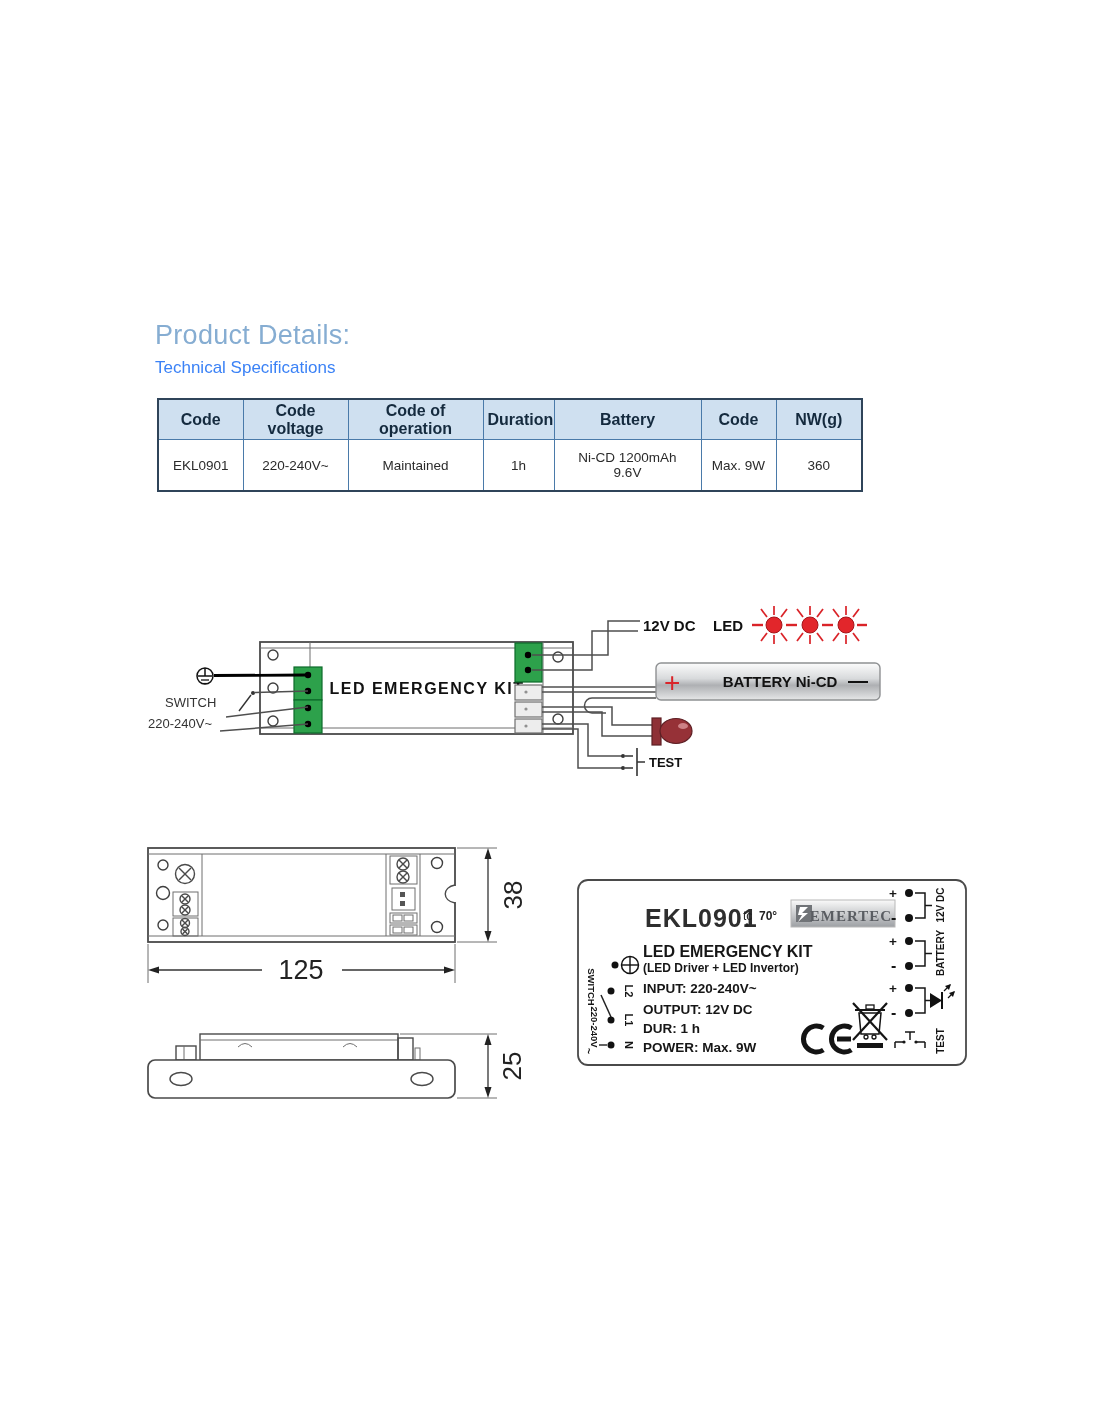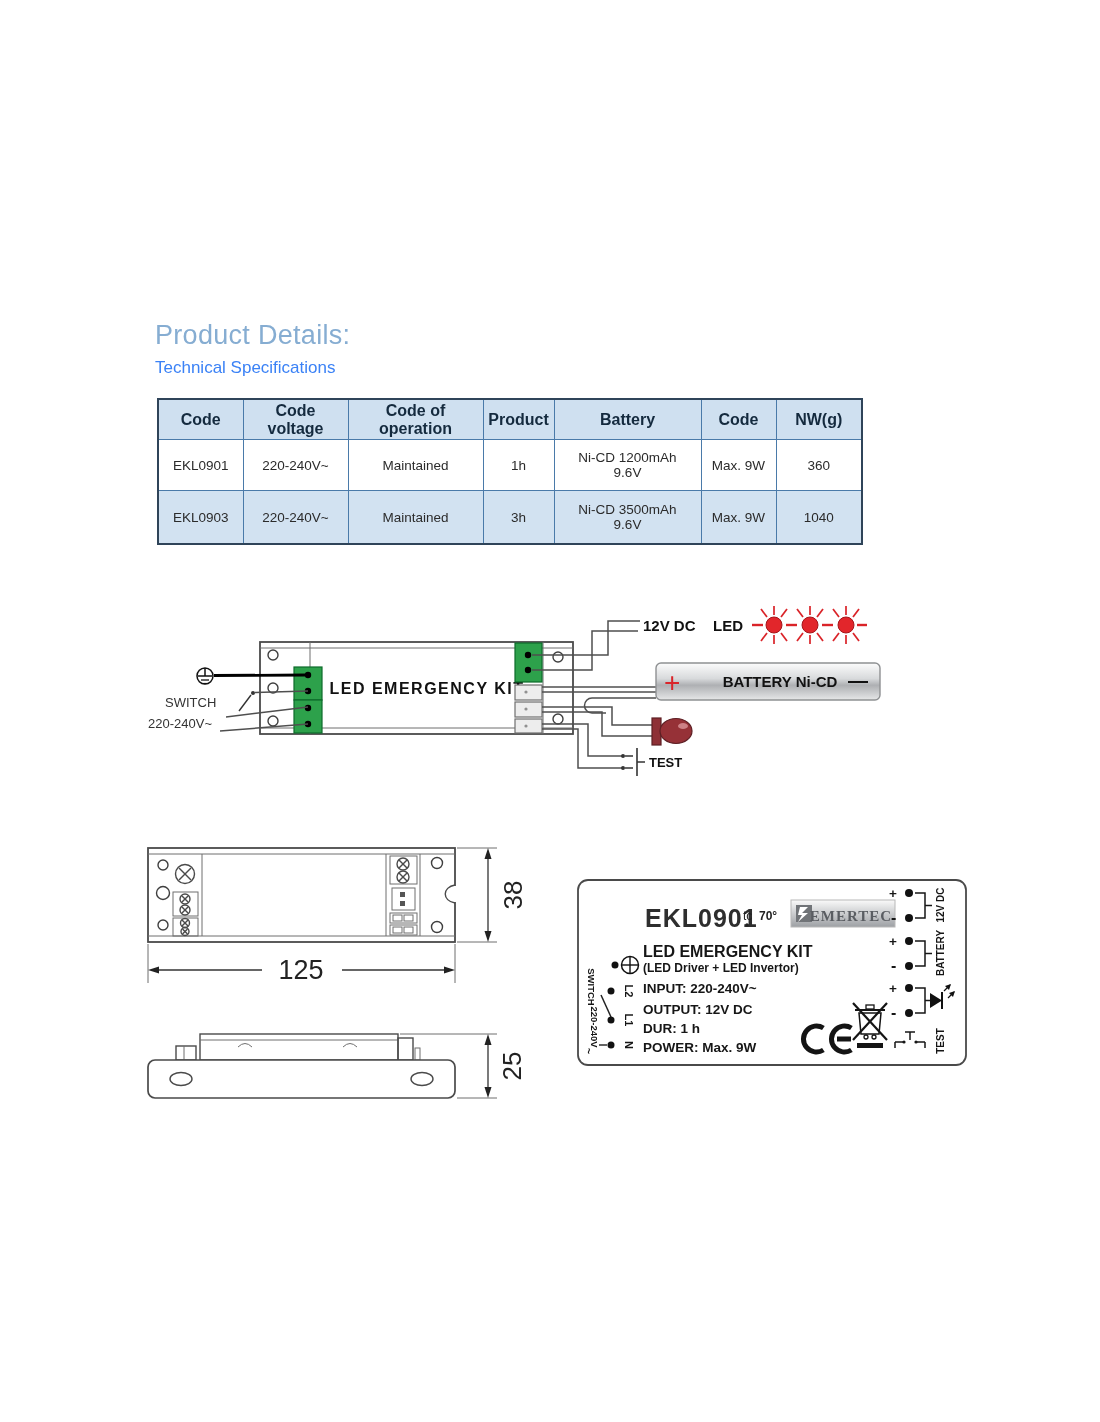--- a/index.html
+++ b/index.html
@@ -72,51 +72,39 @@
       <col style="width:71px">
         <col style="width:147px">
         <col style="width:75px">
         <col style="width:86px">
     </colgroup>
     <thead>
       <tr>
         <th>Code</th>
         <th>Code voltage</th>
         <th>Code of operation</th>
-        <th>Product</th>
+        <th>Duration</th>
         <th>Battery</th>
         <th>Code</th>
         <th>NW(g)</th>
       </tr>
     </thead>
     <tbody>
       <tr class="r1">
         <td>EKL0901</td>
         <td>220-240V~</td>
         <td>Maintained</td>
         <td>1h</td>
         <td>
           <div>Ni-CD 1200mAh</div>
           <div>9.6V</div>
         </td>
         <td>Max. 9W</td>
         <td>360</td>
       </tr>
-      <tr class="r2">
-        <td>EKL0903</td>
-        <td>220-240V~</td>
-        <td>Maintained</td>
-        <td>3h</td>
-        <td>
-          <div>Ni-CD 3500mAh</div>
-          <div>9.6V</div>
-        </td>
-        <td>Max. 9W</td>
-        <td>1040</td>
-      </tr>
     </tbody>
   </table>
 
   <svg style="left:140px;top:595px" width="760" height="215" viewBox="0 0 760 215">
     <defs>
       <linearGradient id="batgrad" x1="0" y1="0" x2="0" y2="1">
         <stop offset="0" stop-color="#fcfcfc"></stop>
           <stop offset="0.42" stop-color="#d8dadc"></stop>
         <stop offset="0.6" stop-color="#aeb0b3"></stop>
           <stop offset="1" stop-color="#e6e7e8"></stop>

